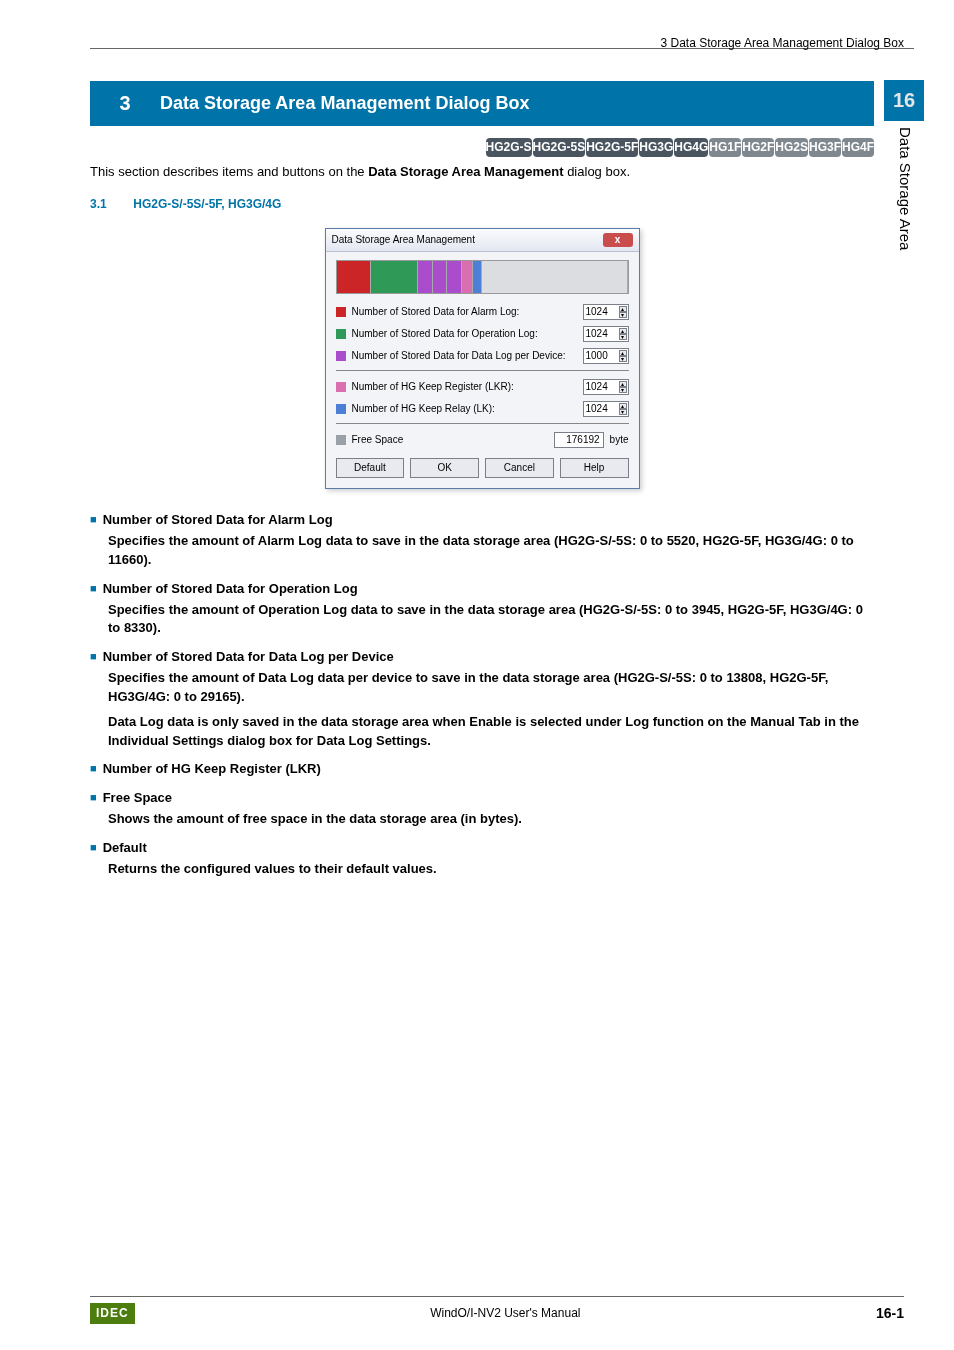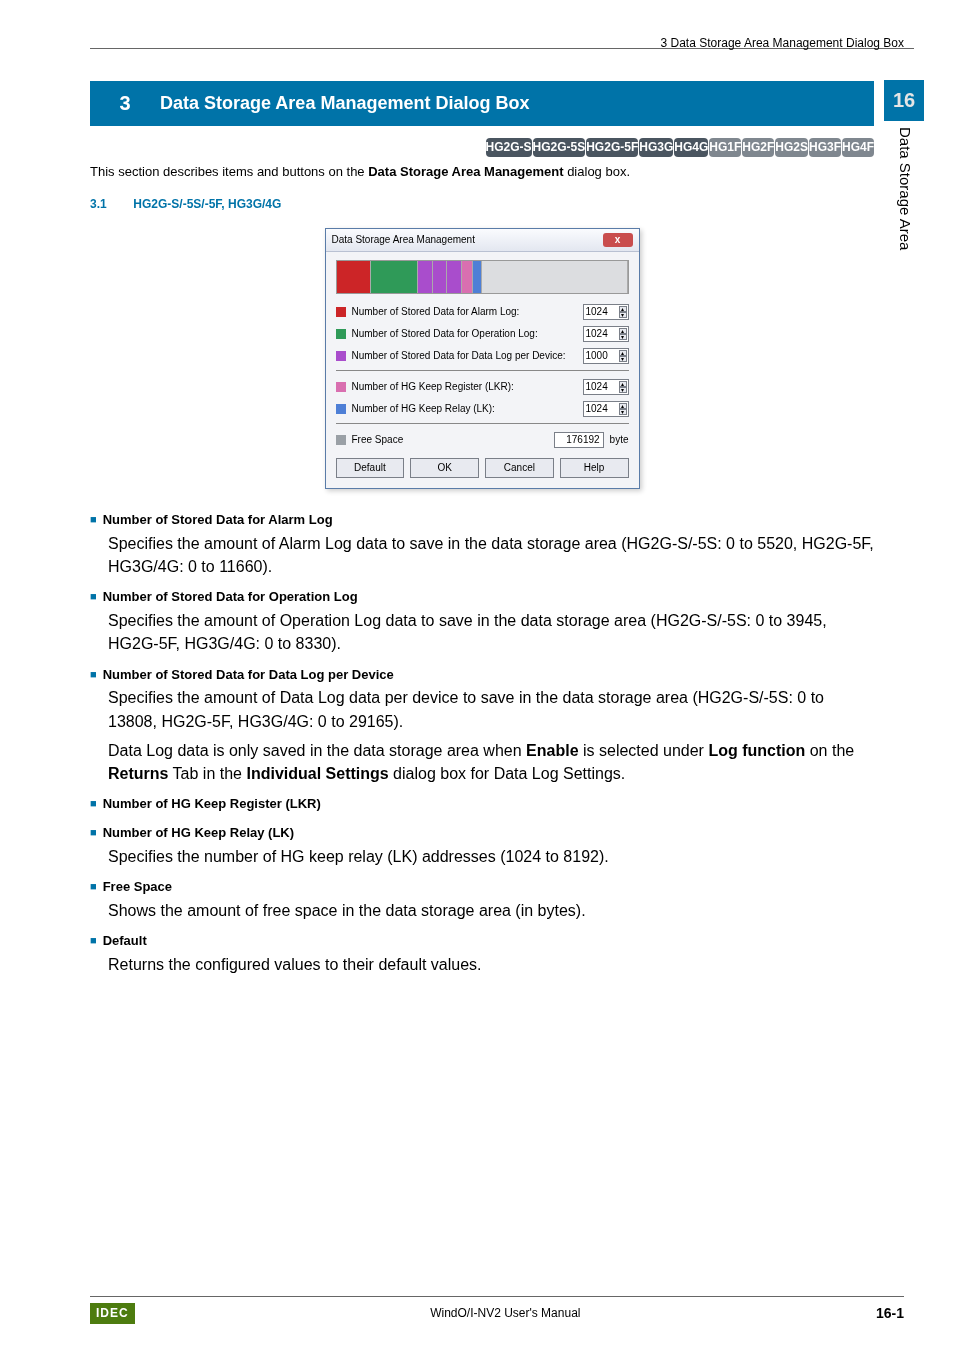--- a/index.html
+++ b/index.html
@@ -171,21 +171,21 @@
   .hr-thin { border: none; border-top: 1px solid #888; margin: 4px 0 8px; }
   .item { margin: 10px 0 4px; }
   .item-head { font-weight: bold; font-size: 13px; }
   .item-head::before {
     content: "■";
     color: #0073a8;
     margin-right: 6px;
     font-size: 11px;
     vertical-align: 1px;
   }
-  .item-body { margin: 2px 0 6px 18px; font-size: 16px; }
+  .item-body { margin: 2px 0 6px 18px; font-size: 13px; font-weight: bold; }
   .footer {
     position: absolute;
     bottom: 26px;
     left: 90px;
     right: 50px;
     border-top: 1px solid #666;
     padding-top: 6px;
     display: flex;
     justify-content: space-between;
     align-items: center;
@@ -319,28 +319,24 @@
           <div class="item-head">Number of Stored Data for Alarm Log</div>
           <div class="item-body">Specifies the amount of Alarm Log data to save in the data storage area (HG2G-S/-5S: 0 to 5520, HG2G-5F, HG3G/4G: 0 to 11660).</div>
         </div>
         <div class="item">
           <div class="item-head">Number of Stored Data for Operation Log</div>
           <div class="item-body">Specifies the amount of Operation Log data to save in the data storage area (HG2G-S/-5S: 0 to 3945, HG2G-5F, HG3G/4G: 0 to 8330).</div>
         </div>
         <div class="item">
           <div class="item-head">Number of Stored Data for Data Log per Device</div>
           <div class="item-body">Specifies the amount of Data Log data per device to save in the data storage area (HG2G-S/-5S: 0 to 13808, HG2G-5F, HG3G/4G: 0 to 29165).</div>
-          <div class="item-body">Data Log data is only saved in the data storage area when <b>Enable</b> is selected under <b>Log function</b> on the <b>Returns</b> Tab in the <b>Individual Settings</b> dialog box for Data Log Settings.</div>
+          <div class="item-body">Data Log data is only saved in the data storage area when <b>Enable</b> is selected under <b>Log function</b> on the <b>Manual</b> Tab in the <b>Individual Settings</b> dialog box for Data Log Settings.</div>
         </div>
         <div class="item">
           <div class="item-head">Number of HG Keep Register (LKR)</div>
-        </div>
-        <div class="item">
-          <div class="item-head">Number of HG Keep Relay (LK)</div>
-          <div class="item-body">Specifies the number of HG keep relay (LK) addresses (1024 to 8192).</div>
         </div>
         <div class="item">
           <div class="item-head">Free Space</div>
           <div class="item-body">Shows the amount of free space in the data storage area (in bytes).</div>
         </div>
         <div class="item">
           <div class="item-head">Default</div>
           <div class="item-body">Returns the configured values to their default values.</div>
         </div>
       </div>

